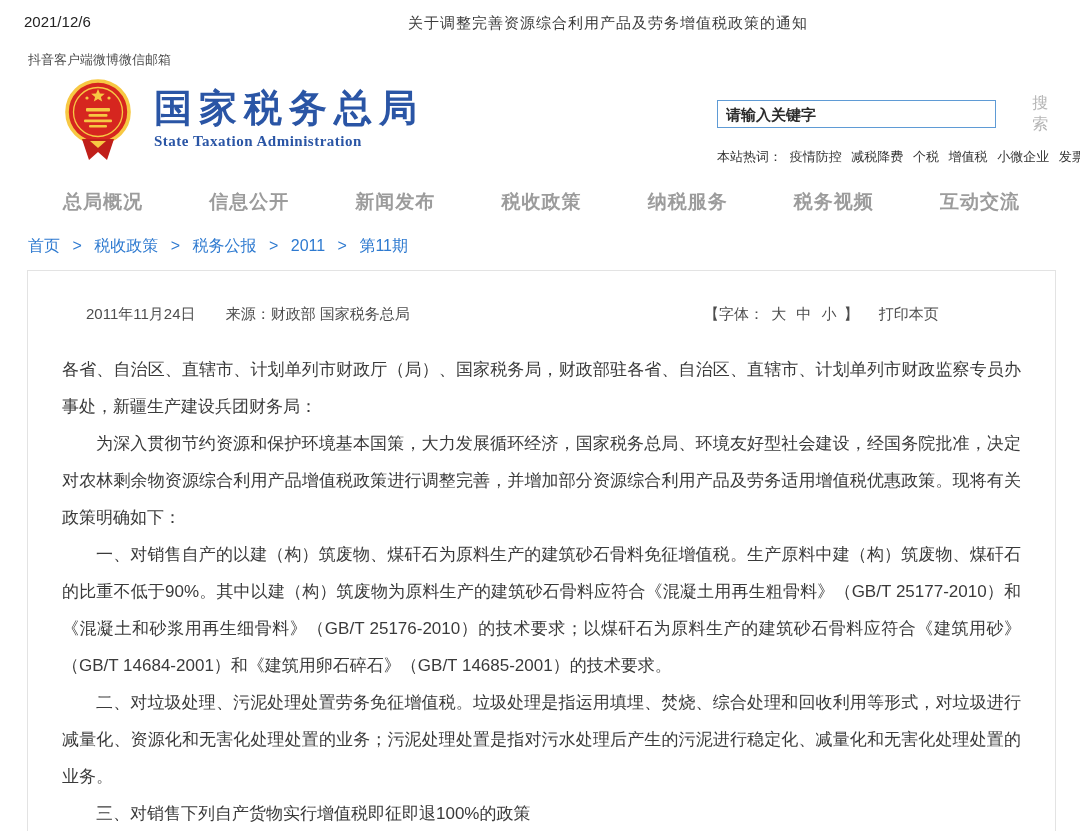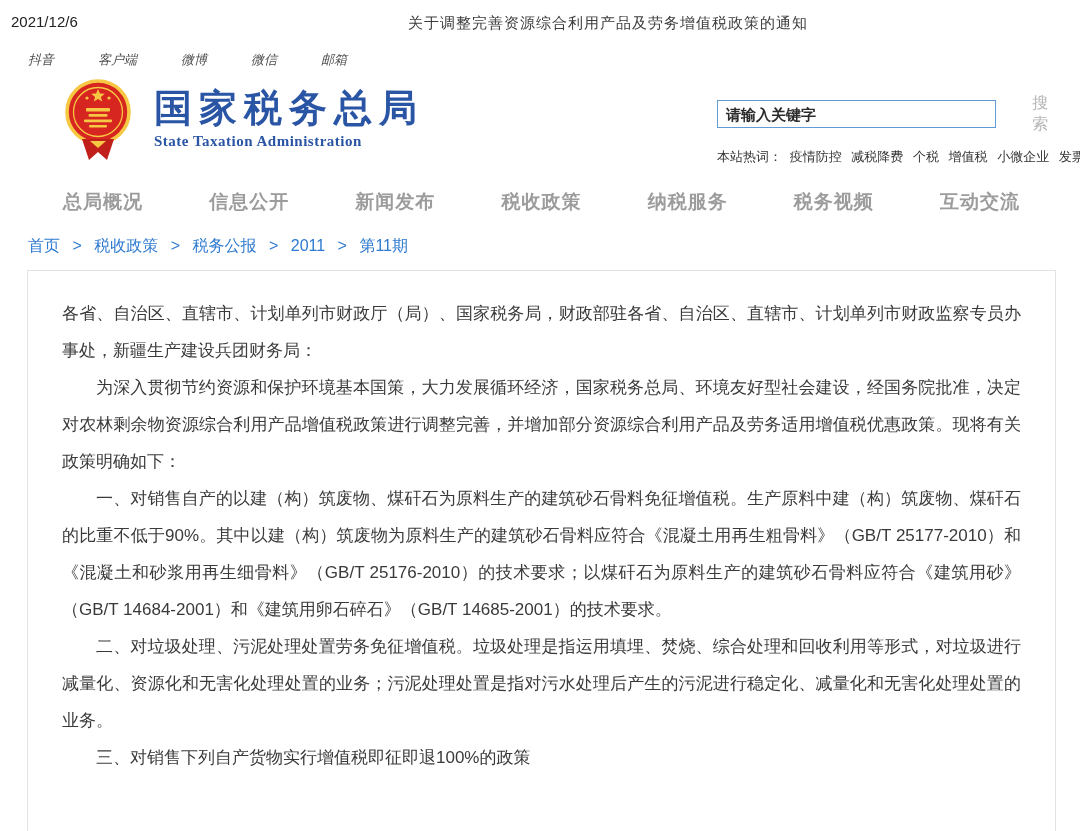--- a/index.html
+++ b/index.html
@@ -4,27 +4,27 @@
 <style>
   html,body{margin:0;padding:0;}
   body{
     width:1080px;height:831px;position:relative;overflow:hidden;
     background:#ffffff;
     font-family:"Liberation Sans","DejaVu Sans",sans-serif;
     color:#3a3a3a;
   }
   
   .print-header{position:relative;height:44px;}
-  .print-date{position:absolute;left:11px;top:13px;font-size:15px;color:#222;}
+  .print-date{position:absolute;left:24px;top:13px;font-size:15px;color:#222;}
   .print-title{position:absolute;left:408px;top:14px;font-size:15px;color:#3c3c3c;letter-spacing:1px;}
   
   .utility-bar{display:flex;justify-content:space-between;align-items:center;height:32px;padding:0 42px 0 28px;font-size:13px;color:#4d4d4d;}
   .utility-left span.lnk{cursor:pointer;}
   .utility-left .sep{color:#aaa;margin:0 10px;}
-  .utility-right{display:flex;gap:44px;font-style:italic;}
+  .utility-right{display:flex;}
   .utility-right span{cursor:pointer;}
   
   .site-header{position:relative;height:104px;}
   .logo{position:absolute;left:62px;top:2px;display:flex;align-items:flex-start;}
   .logo-text{margin-left:20px;padding-top:10px;}
   .logo-cn{font-size:38px;font-weight:bold;color:#2a55a5;letter-spacing:7px;line-height:1.1;}
   .logo-en{font-size:15px;font-weight:bold;color:#2a55a5;font-family:"Liberation Serif","DejaVu Serif",serif;letter-spacing:.5px;margin-top:3px;}
   .search-area{position:absolute;left:717px;top:16px;width:345px;}
   .search-row{display:flex;align-items:center;}
   .search-input{width:264px;height:26px;border:1px solid #5f9bd5;border-radius:0;padding:0 8px;font-size:15px;font-weight:bold;color:#2b2b2b;outline:none;font-family:inherit;}
@@ -127,20 +127,34 @@
   <span class="bc-link">税收政策</span>
   <span class="bc-sep">&gt;</span>
   <span class="bc-link">税务公报</span>
   <span class="bc-sep">&gt;</span>
   <span class="bc-link">2011</span>
   <span class="bc-sep">&gt;</span>
   <span class="bc-link">第11期</span>
 </div>
 
 <div class="article-box">
+  <div class="article-meta">
+    <div class="meta-left">
+      <span class="meta-date">2011年11月24日</span>
+      <span>来源：财政部 国家税务总局</span>
+    </div>
+    <div class="meta-right">
+      <span>【字体：</span>
+      <span class="fs">大</span>
+      <span class="fs">中</span>
+      <span class="fs">小</span>
+      <span>】</span>
+      <span class="print-link">打印本页</span>
+    </div>
+  </div>
 
   <div class="article-body">
     <p>各省、自治区、直辖市、计划单列市财政厅（局）、国家税务局，财政部驻各省、自治区、直辖市、计划单列市财政监察专员办事处，新疆生产建设兵团财务局：</p>
     <p class="indent">为深入贯彻节约资源和保护环境基本国策，大力发展循环经济，国家税务总局、环境友好型社会建设，经国务院批准，决定对农林剩余物资源综合利用产品增值税政策进行调整完善，并增加部分资源综合利用产品及劳务适用增值税优惠政策。现将有关政策明确如下：</p>
     <p class="indent">一、对销售自产的以建（构）筑废物、煤矸石为原料生产的建筑砂石骨料免征增值税。生产原料中建（构）筑废物、煤矸石的比重不低于90%。其中以建（构）筑废物为原料生产的建筑砂石骨料应符合《混凝土用再生粗骨料》（GB/T 25177-2010）和《混凝土和砂浆用再生细骨料》（GB/T 25176-2010）的技术要求；以煤矸石为原料生产的建筑砂石骨料应符合《建筑用砂》（GB/T 14684-2001）和《建筑用卵石碎石》（GB/T 14685-2001）的技术要求。</p>
     <p class="indent">二、对垃圾处理、污泥处理处置劳务免征增值税。垃圾处理是指运用填埋、焚烧、综合处理和回收利用等形式，对垃圾进行减量化、资源化和无害化处理处置的业务；污泥处理处置是指对污水处理后产生的污泥进行稳定化、减量化和无害化处理处置的业务。</p>
     <p class="indent">三、对销售下列自产货物实行增值税即征即退100%的政策</p>
 
   </div>
 </div>

